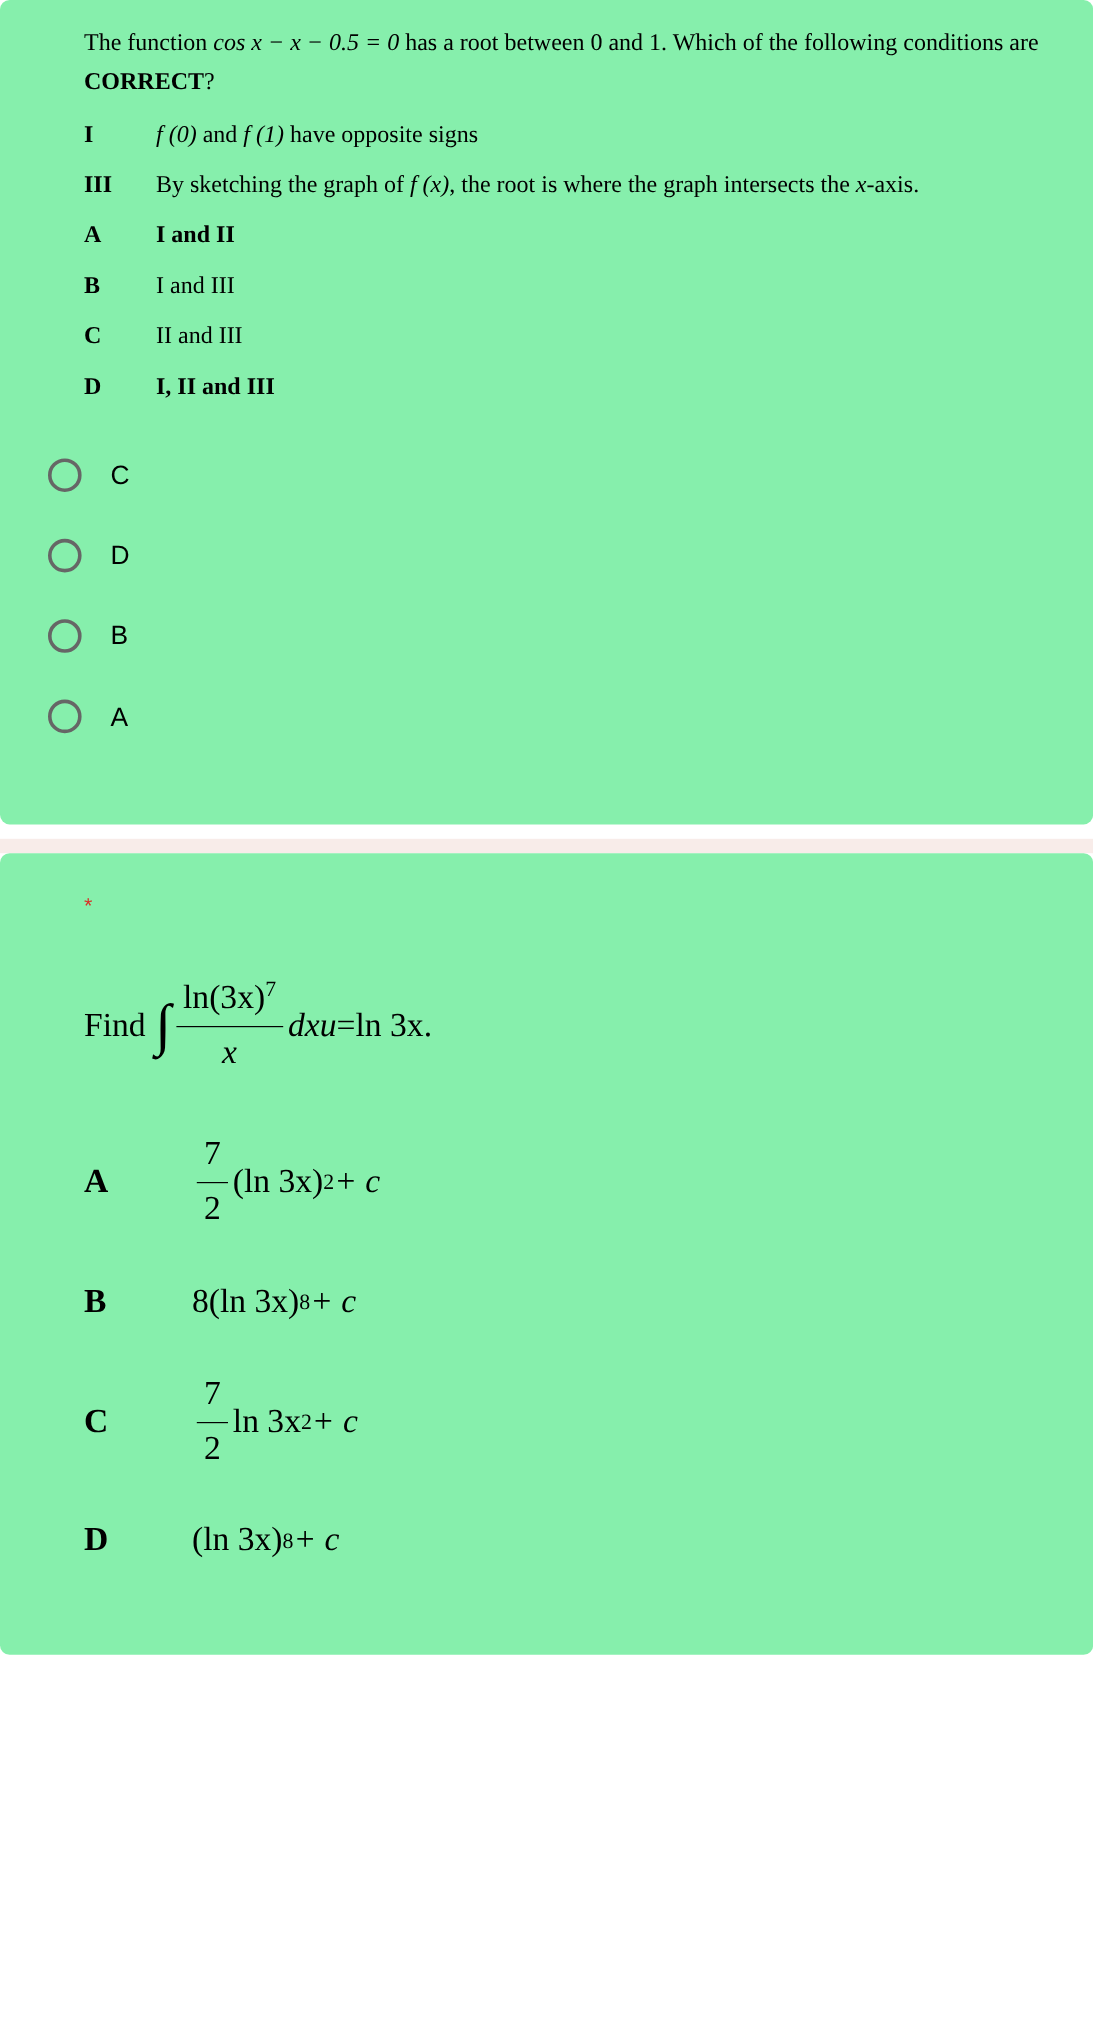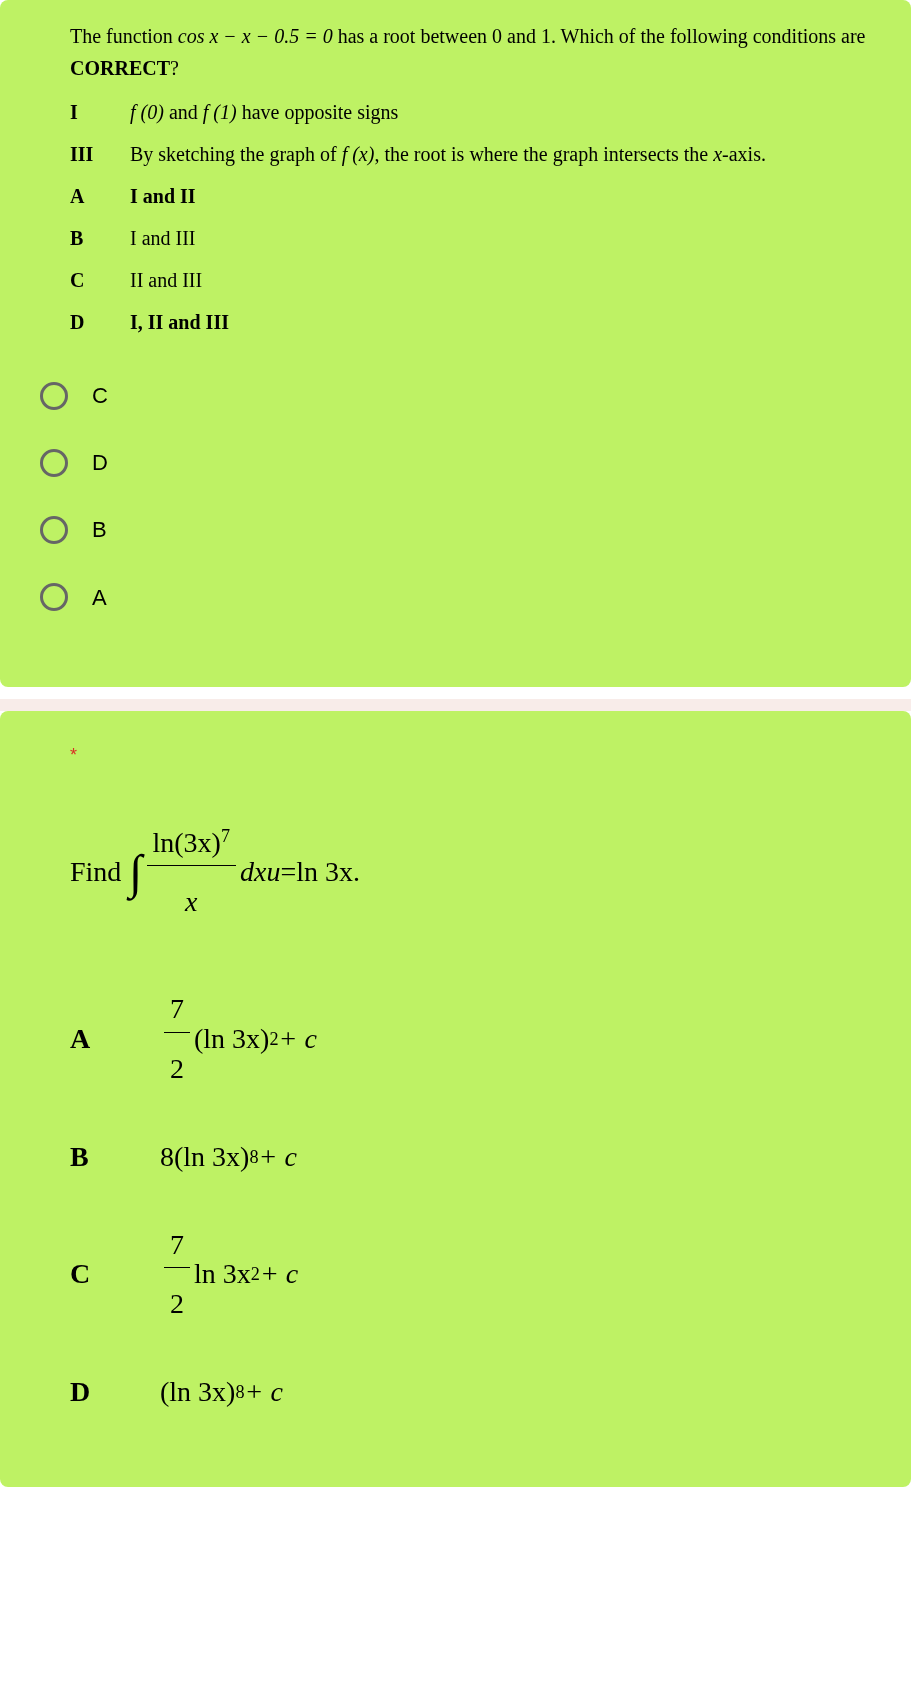--- a/index.html
+++ b/index.html
@@ -8,21 +8,21 @@
       box-sizing: border-box;
     }
     body {
       font-family: 'Times New Roman', serif;
       background: #fff;
       color: #000;
       font-size: 20px;
       line-height: 1.6;
     }
     .card {
-      background: #bef264;
+      background: #86efac;
       padding: 20px 30px 40px 70px;
       margin-bottom: 12px;
       border-radius: 8px;
     }
     .gap {
       background: #f8ece9;
       height: 12px;
     }
     .question-text {
       font-size: 20px;
@@ -89,22 +89,21 @@
     }
     .integral-sign {
       font-size: 48px;
       font-style: italic;
     }
     .fraction {
       display: inline-flex;
       flex-direction: column;
       align-items: center;
       vertical-align: middle;
-      margin: 11px 4px;
-      gap: 14px;
+      margin: 0 4px;
     }
     .fraction .num {
       border-bottom: 1.5px solid #000;
       padding: 0 6px;
       text-align: center;
     }
     .fraction .den {
       padding: 0 6px;
       text-align: center;
     }

